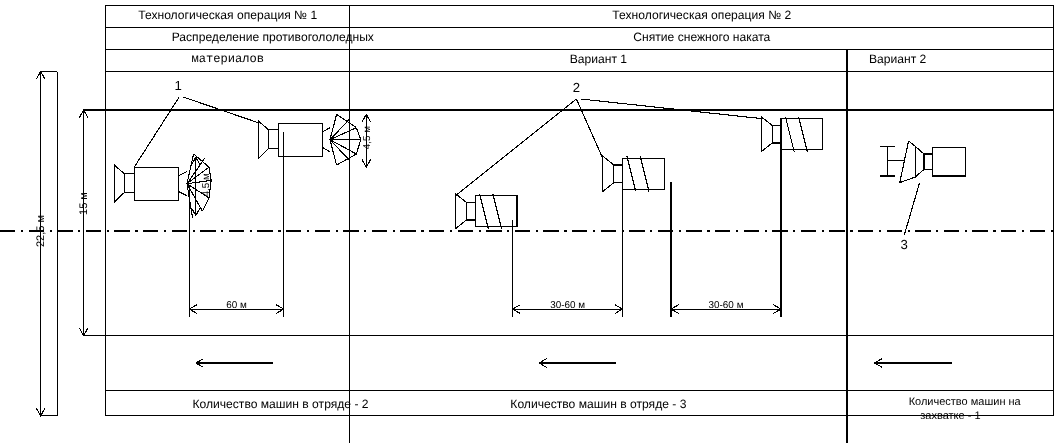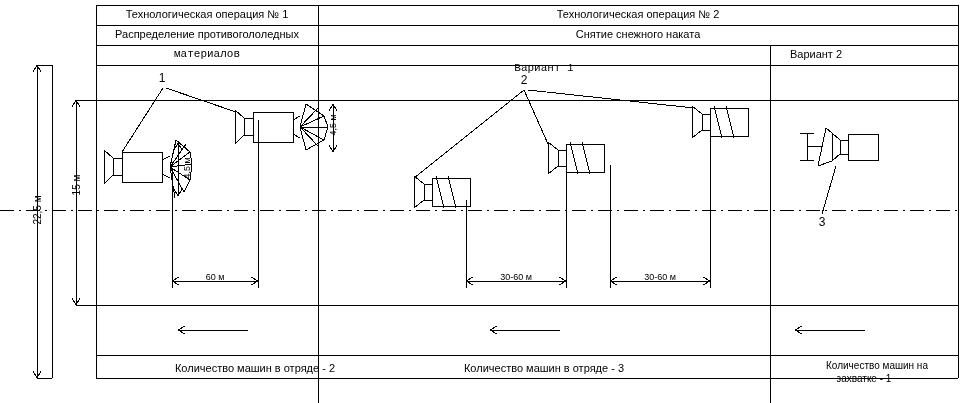--- a/index.html
+++ b/index.html
@@ -181,26 +181,26 @@
       <line x1="807" y1="133" x2="807" y2="160"></line>
       <line x1="807" y1="146" x2="822" y2="146"></line>
 
       <line x1="822" y1="214" x2="836" y2="166"></line>
     </g>
   </svg>
 
   <div class="lbl" style="left:98px; top:8px; width:218px;">Технологическая операция № 1</div>
   <div class="lbl" style="left:320px; top:8px; width:636px;">Технологическая операция № 2</div>
 
-  <div class="lbl" style="left:98px; top:28px; width:218px;">Распределение противогололедных</div>
+  <div class="lbl" style="left:98px; top:28px; width:218px;padding-left:41px;">Распределение противогололедных</div>
   <div class="lbl" style="left:98px; top:48px; width:218px;font-family:Liberation Mono, monospace;">материалов</div>
 
   <div class="lbl" style="left:320px; top:28px; width:636px;">Снятие снежного наката</div>
 
-  <div class="lbl" style="left:320px; top:62px; width:448px;font-family:Liberation Mono, monospace;">Вариант 1</div>
+  <div class="lbl" style="left:320px; top:48px; width:448px;">Вариант 1</div>
   <div class="lbl" style="left:724px; top:48px; width:184px;">Вариант 2</div>
 
   <div class="lbl" style="left:98px; top:362px; width:218px;margin-left:48px;">Количество машин в отряде - 2</div>
   <div class="lbl" style="left:320px; top:362px; width:448px;">Количество машин в отряде - 3</div>
   <div class="lbl small" style="left:772px; top:360px; width:184px;padding-left:13px;">Количество машин на</div>
   <div class="lbl small" style="left:772px; top:373px; width:184px;">захватке - 1</div>
 
   <div class="lbl num" style="left:152px; top:72px; width:20px;">1</div>
   <div class="lbl num" style="left:514px; top:74px; width:20px;">2</div>
   <div class="lbl num" style="left:812px; top:216px; width:20px;">3</div>

